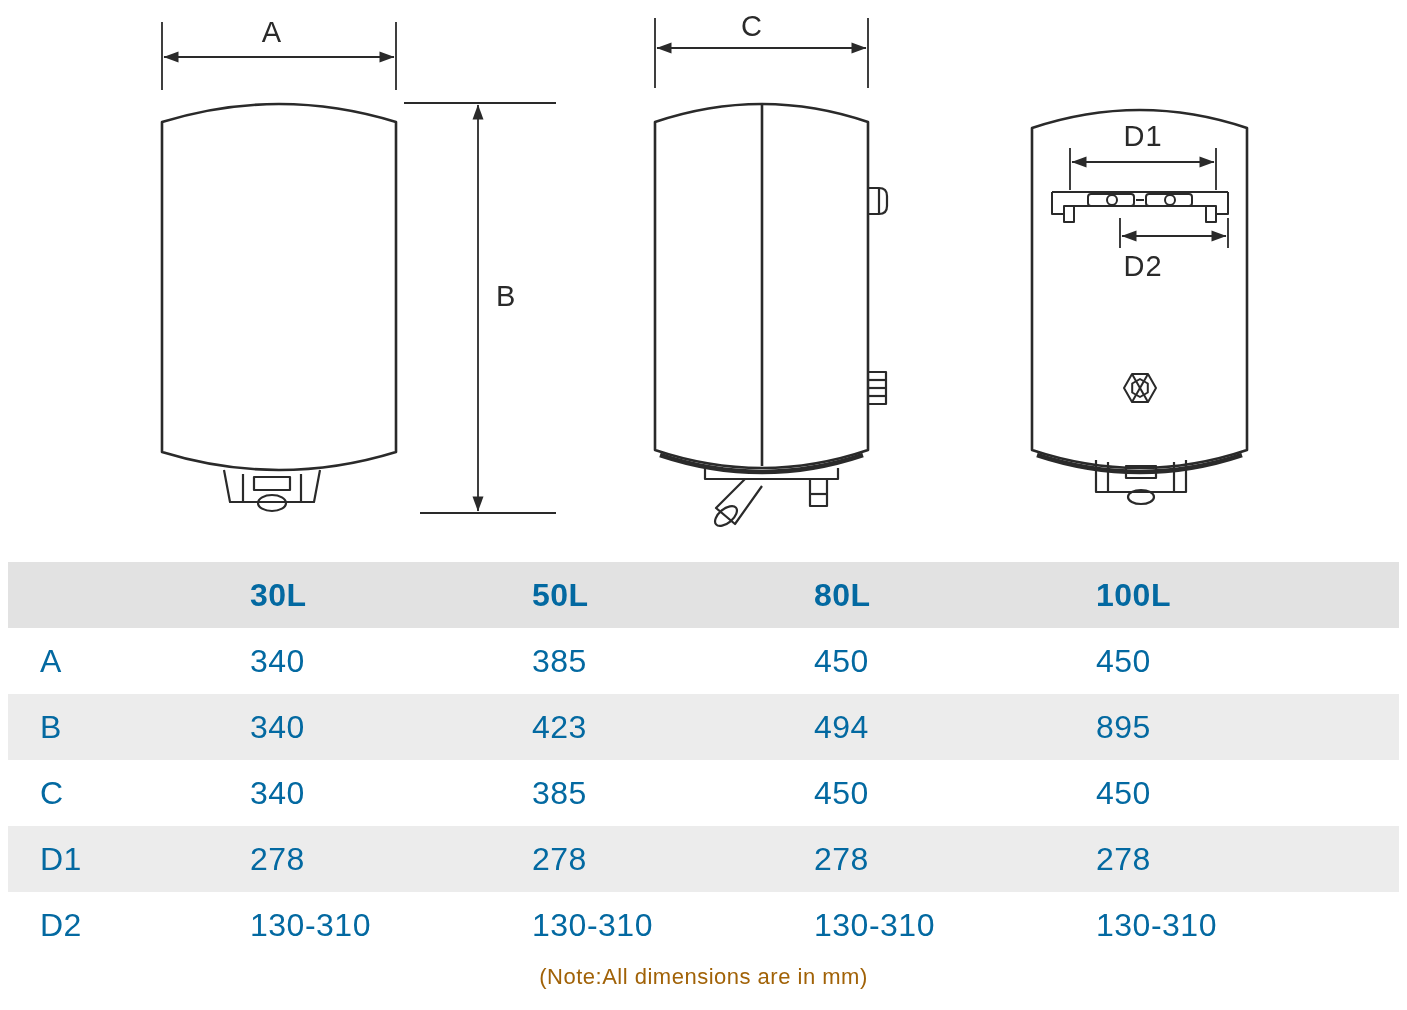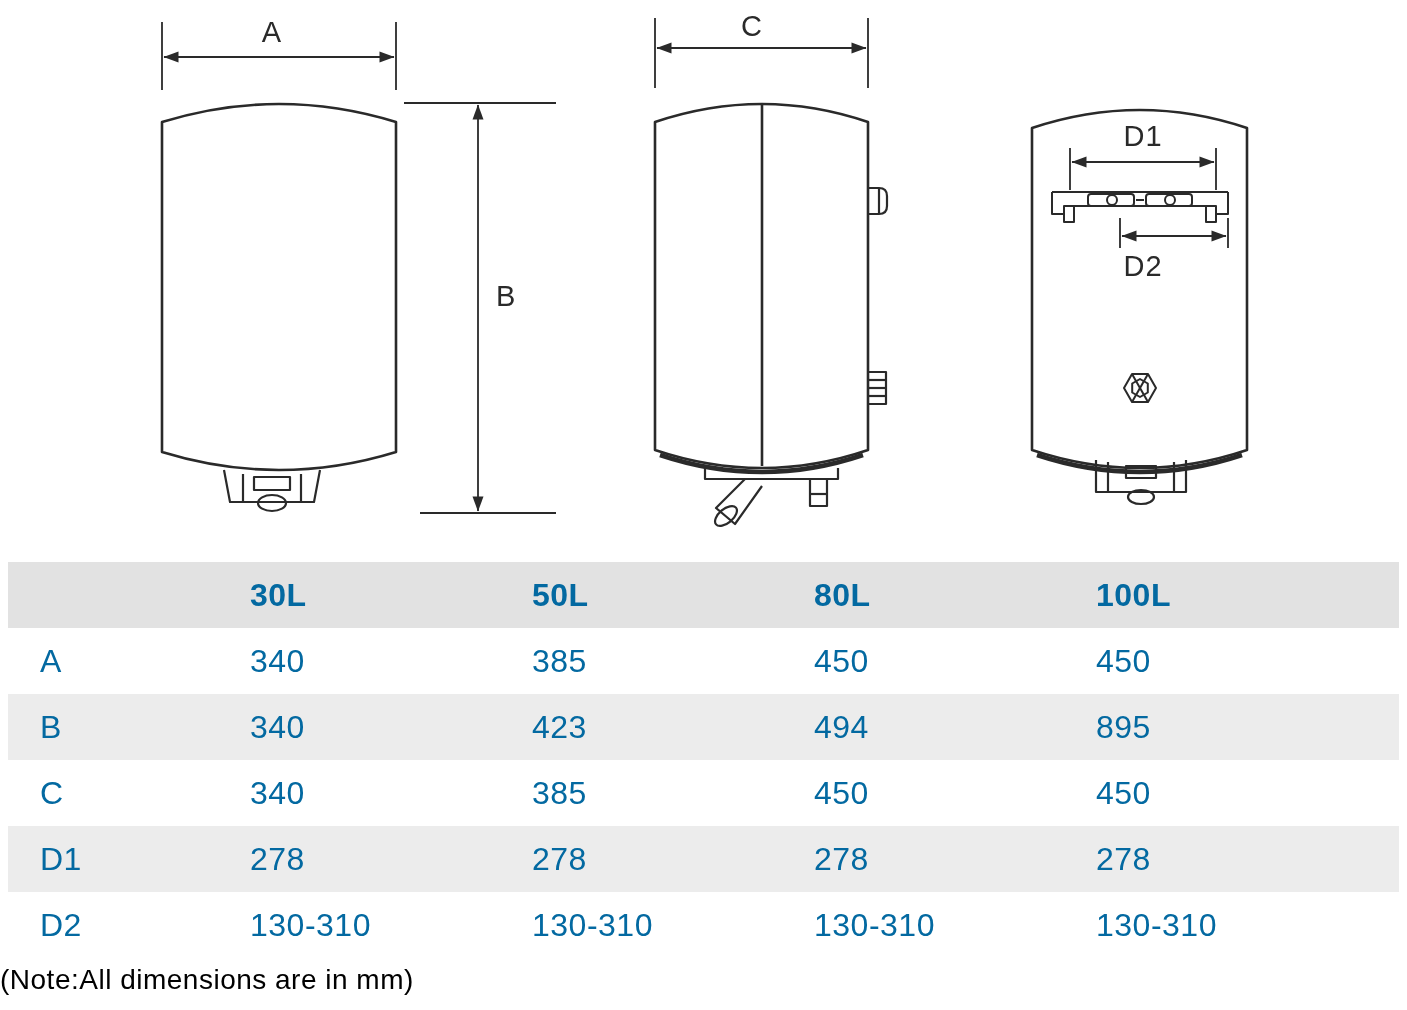--- a/index.html
+++ b/index.html
@@ -26,21 +26,21 @@
   }
   .dim-table th, .dim-table td {
     height:66px; text-align:left; vertical-align:middle; padding:0; font-weight:400;
   }
   .dim-table thead th { font-weight:700; }
   .dim-table thead tr { background:#e2e2e2; }
   .dim-table tbody tr.alt { background:#ececec; }
   .dim-table th:first-child, .dim-table td:first-child { padding-left:32px; }
   .note {
     position:absolute; top:964px; left:0; width:100%;
-    font-size:28px; color:#000000; letter-spacing:0.5px;
+    text-align:center; font-size:22px; color:#a16207; letter-spacing:0.5px;
   }
 </style>
 </head>
 <body>
 
 <svg class="diagram" width="1407" height="552" viewBox="0 0 1407 552" xmlns="http://www.w3.org/2000/svg">
   <defs>
     <marker id="arr" markerUnits="userSpaceOnUse" markerWidth="16" markerHeight="12" viewBox="0 0 16 12" refX="15" refY="6" orient="auto-start-reverse">
       <path d="M0.5,0.5 L15.5,6 L0.5,11.5 Z" fill="#2a2a2a"></path>
     </marker>

